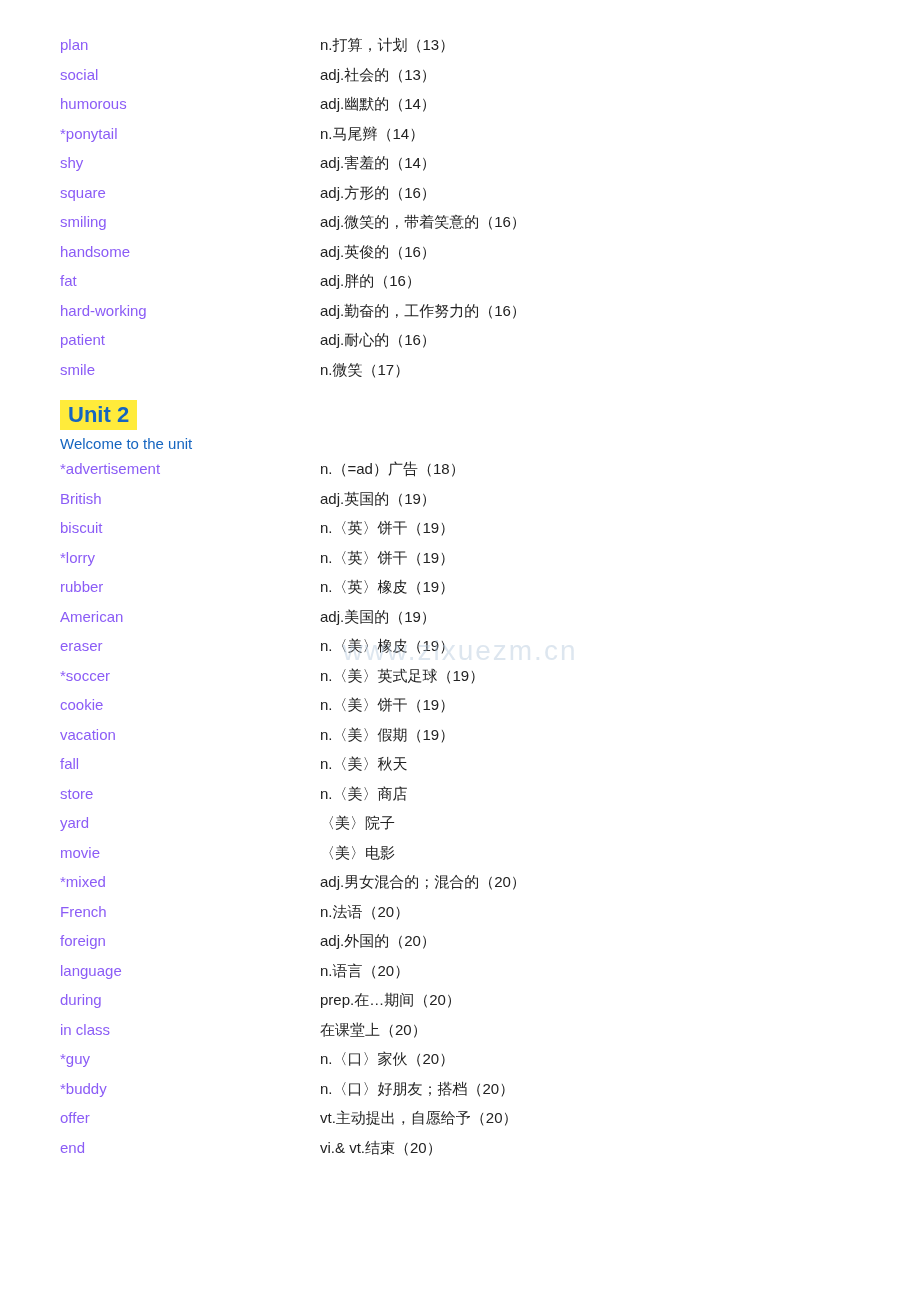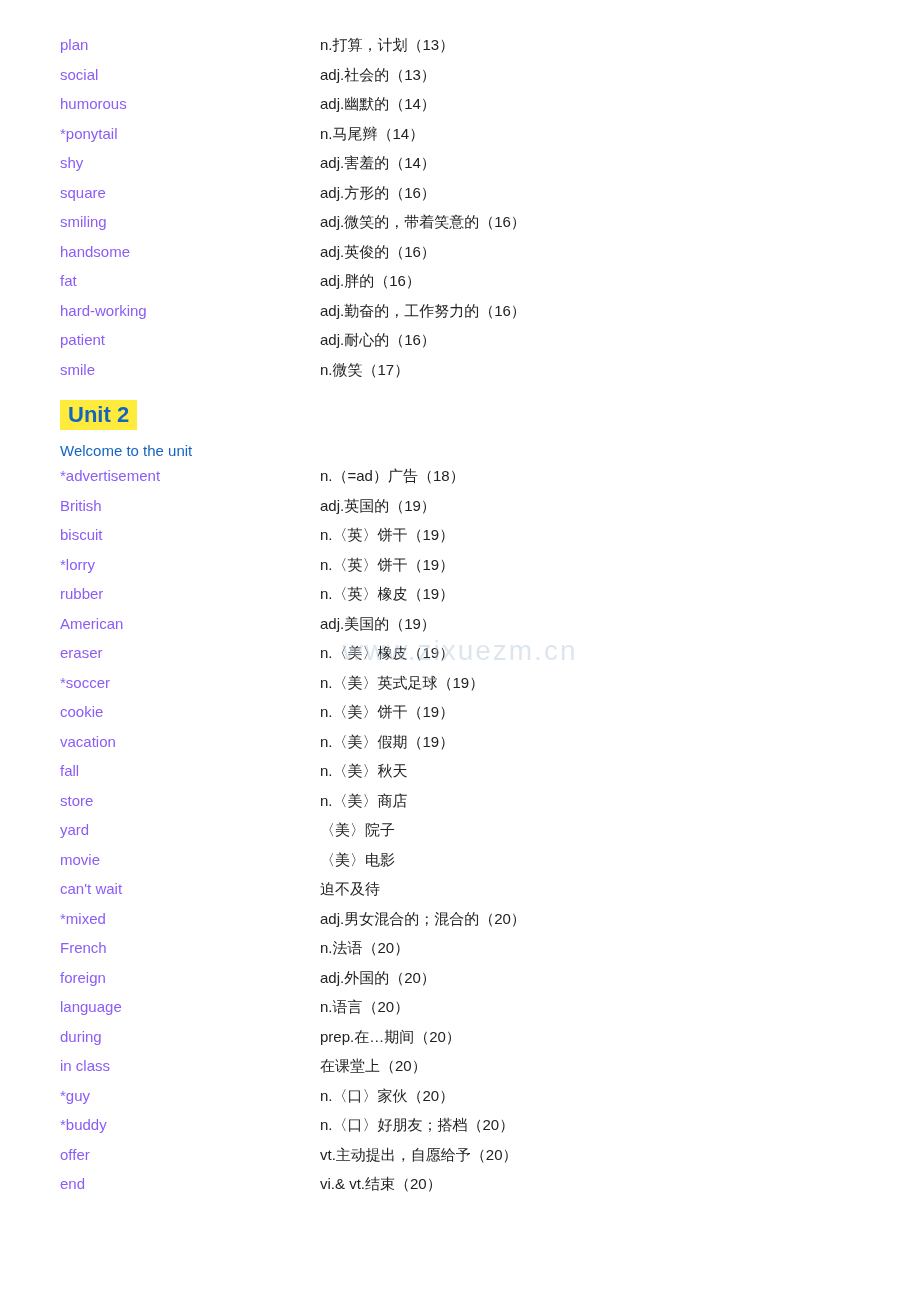--- a/index.html
+++ b/index.html
@@ -32,21 +32,21 @@
     .def-col {
       color: #222;
     }
     .unit-header {
       display: inline-block;
       background: #FFEB3B;
       color: #1565C0;
       font-size: 22px;
       font-weight: bold;
       padding: 2px 8px;
-      margin: 16px 0 8px 0;
+      margin: 16px 0 1px 0;
     }
     .section-label {
       color: #1565C0;
       font-size: 15px;
       padding: 4px 0 2px 0;
     }
     .watermark {
       position: fixed;
       top: 50%;
       left: 50%;
@@ -175,24 +175,20 @@
   </tr>
       <tr>
     <td class="word-col">yard</td>
     <td class="def-col">〈美〉院子</td>
   </tr>
       <tr>
     <td class="word-col">movie</td>
     <td class="def-col">〈美〉电影</td>
   </tr>
       <tr>
-    <td class="word-col">can't wait</td>
-    <td class="def-col">迫不及待</td>
-  </tr>
-      <tr>
     <td class="word-col">*mixed</td>
     <td class="def-col">adj.男女混合的；混合的（20）</td>
   </tr>
       <tr>
     <td class="word-col">French</td>
     <td class="def-col">n.法语（20）</td>
   </tr>
       <tr>
     <td class="word-col">foreign</td>
     <td class="def-col">adj.外国的（20）</td>

